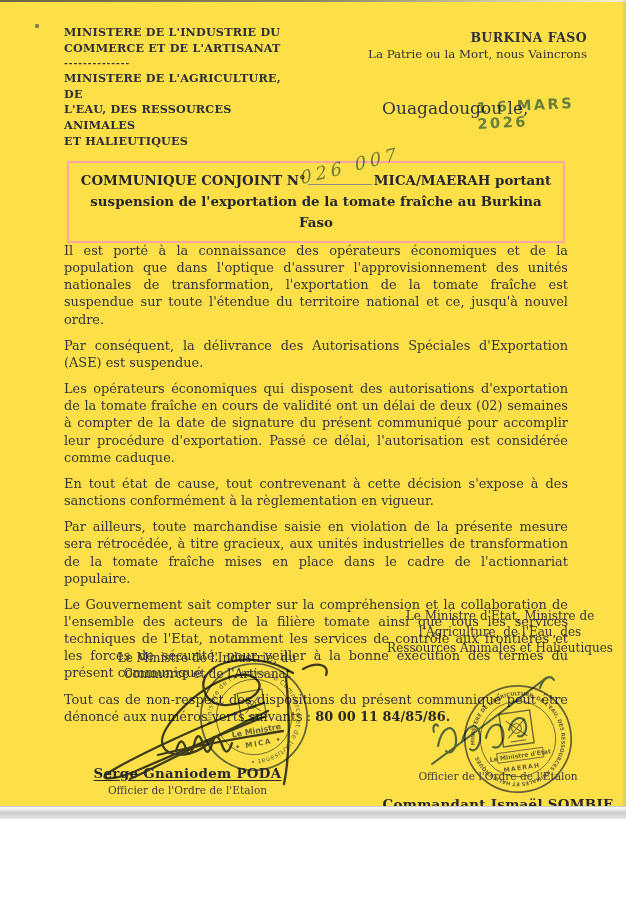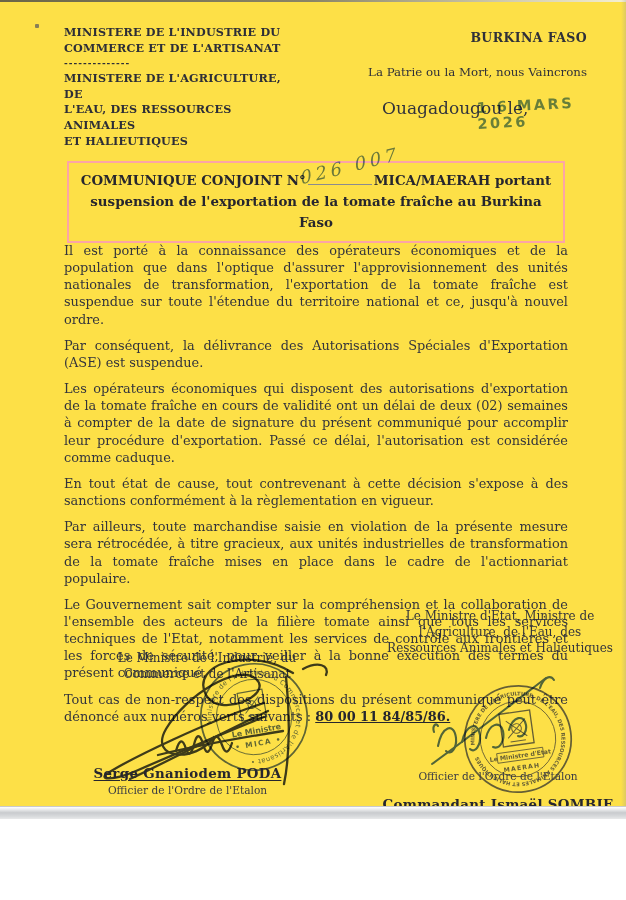--- a/index.html
+++ b/index.html
@@ -16,40 +16,40 @@
   .bottom-edge{position:absolute;left:0;bottom:0;width:100%;height:12px;
     background:linear-gradient(180deg,#ffffff 0%,#e9eaeb 22%,#c9cbce 48%,#d8dadc 78%,#e8e9ea 100%);
     border-top:1px solid rgba(0,0,0,.12);}
   .artifact-dot{position:absolute;left:35px;top:24px;width:4px;height:4px;background:#55565c;border-radius:1px;opacity:.7;}
 
   .hdr-left{position:absolute;left:64px;top:25px;width:232px;
     font-weight:bold;font-size:11.2px;line-height:1.4;letter-spacing:.2px;color:#2d2e37;}
   .hdr-sep{font-size:9px;letter-spacing:1px;color:#2d2e37;margin:1px 0;}
   .hdr-right{position:absolute;left:347px;top:30px;width:240px;text-align:right;color:#2f3039;}
   .country{font-weight:bold;font-size:12.5px;letter-spacing:.4px;}
-  .motto{font-size:11.8px;margin-top:20px;}
+  .motto{font-size:11.8px;margin-top:2px;}
 
   .dateline{position:absolute;left:382px;top:98px;font-size:17px;color:#33343c;}
   .date-stamp{position:absolute;left:477px;top:96px;
     font-family:"DejaVu Sans","Liberation Sans",sans-serif;font-weight:bold;
     font-size:14.5px;letter-spacing:2.5px;color:#4f7dc0;opacity:.85;
     transform:rotate(-3deg);mix-blend-mode:multiply;}
 
   .title-box{position:absolute;left:67px;top:161px;width:478px;
     border:2px solid #fca5a5;padding:7px 8px 9px;text-align:center;
     font-weight:bold;font-size:13.4px;line-height:1.55;color:#26262e;}
   .blank{display:inline-block;width:64px;height:.85em;border-bottom:1.3px solid #8a8b90;margin:0 2px;}
   .hand-number{position:absolute;left:299px;top:155px;
     font-style:italic;font-size:18px;letter-spacing:4px;color:#5b7cc5;
     transform:rotate(-14deg) skewX(-6deg);opacity:.9;mix-blend-mode:multiply;}
 
   .body{position:absolute;left:64px;top:234px;width:504px;
     font-size:12.9px;line-height:1.33;text-align:justify;color:#33343c;}
   .body p{margin:8px 0 9px 0;}
-  .phone{font-weight:bold;color:#26262e;text-decoration:underline;}
+  .phone{font-weight:bold;color:#26262e;}
 
   .sig-title{position:absolute;text-align:center;font-size:12px;line-height:1.35;color:#33343c;}
   .sig-title-left{left:104px;top:650px;width:206px;}
   .sig-title-right{left:377px;top:608px;width:246px;}
   .sig-name{position:absolute;text-align:center;font-weight:bold;font-size:13.4px;
     letter-spacing:.3px;color:#26262e;text-decoration:underline;text-underline-offset:2px;}
   .sig-name-left{left:80px;top:765px;width:215px;}
   .sig-name-right{left:372px;top:796px;width:252px;}
   .sig-honor{position:absolute;text-align:center;font-size:10.6px;color:#3a3b44;}
   .sig-honor-left{left:80px;top:784px;width:215px;}

